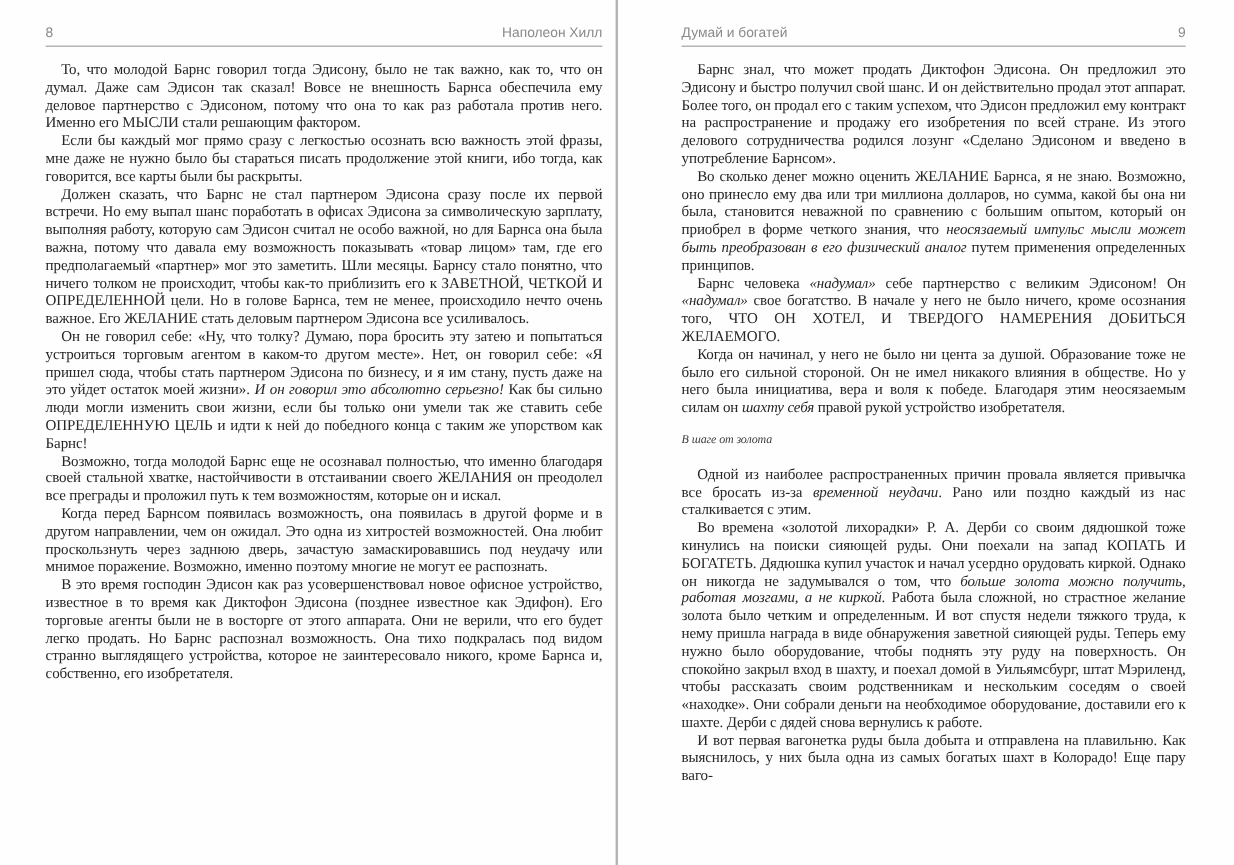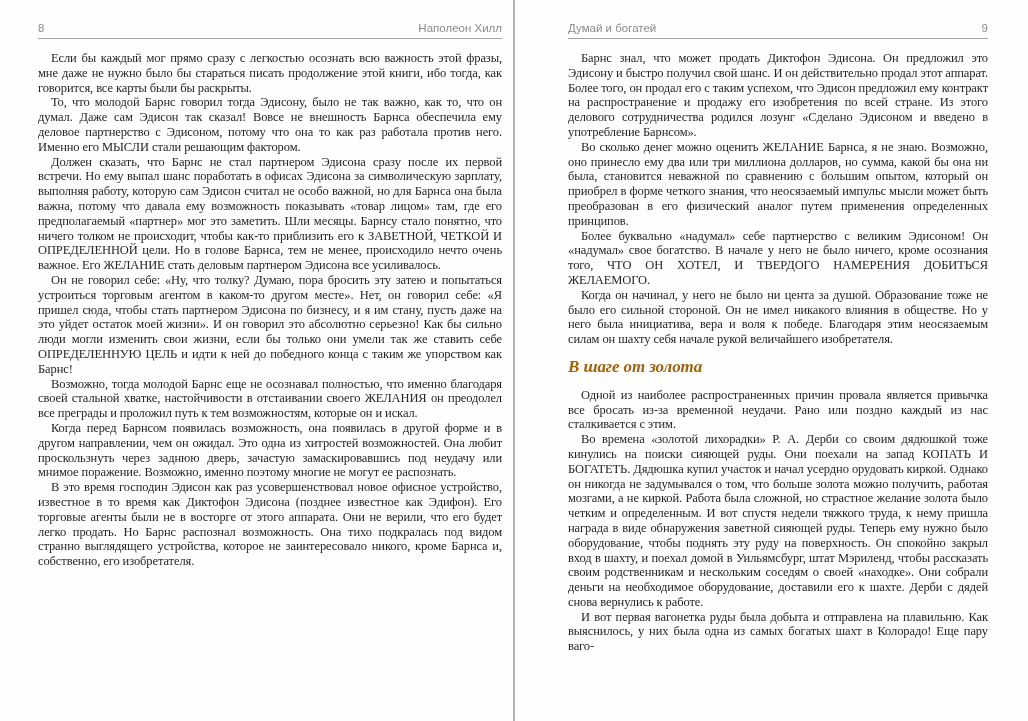--- a/index.html
+++ b/index.html
@@ -55,64 +55,64 @@
     color: #262626;
     text-align: justify;
     letter-spacing: -0.1px;
     -webkit-hyphens: auto;
     hyphens: auto;
   }
   .para {
     margin: 0;
     text-indent: 13px;
   }
-  .it { }
+  .it { font-style: italic; }
   .section-heading {
     margin: 13px 0 13px 0;
     font-family: "Liberation Serif", serif;
-    font-size: 17px;
-    font-weight: bold;
+    font-size: 10px;
+    font-weight: normal;
     font-style: italic;
-    color: #a16207;
+    color: #404040;
     text-indent: 0;
   }
 </style>
 </head>
 <body>
 
 <div class="page page-left">
   <div class="content">
     <div class="page-header">
       <span>8</span>
       <span>Наполеон Хилл</span>
     </div>
     <div class="body-text">
+        <p class="para"><span>То, что молодой Барнс говорил тогда Эдисону, было не так важно, как то, что он думал. Даже сам Эдисон так сказал! Вовсе не внешность Барнса обеспечила ему деловое партнерство с Эдисоном, потому что она то как раз работала против него. Именно его МЫСЛИ стали решающим фактором.</span></p>
         <p class="para"><span>Если бы каждый мог прямо сразу с легкостью осознать всю важность этой фразы, мне даже не нужно было бы стараться писать продолжение этой книги, ибо тогда, как говорится, все карты были бы раскрыты.</span></p>
-        <p class="para"><span>То, что молодой Барнс говорил тогда Эдисону, было не так важно, как то, что он думал. Даже сам Эдисон так сказал! Вовсе не внешность Барнса обеспечила ему деловое партнерство с Эдисоном, потому что она то как раз работала против него. Именно его МЫСЛИ стали решающим фактором.</span></p>
         <p class="para"><span>Должен сказать, что Барнс не стал партнером Эдисона сразу после их первой встречи. Но ему выпал шанс поработать в офисах Эдисона за символическую зарплату, выполняя работу, которую сам Эдисон считал не особо важной, но для Барнса она была важна, потому что давала ему возможность показывать «товар лицом» там, где его предполагаемый «партнер» мог это заметить. Шли месяцы. Барнсу стало понятно, что ничего толком не происходит, чтобы как-то приблизить его к ЗАВЕТНОЙ, ЧЕТКОЙ И ОПРЕДЕЛЕННОЙ цели. Но в голове Барнса, тем не менее, происходило нечто очень важное. Его ЖЕЛАНИЕ стать деловым партнером Эдисона все усиливалось.</span></p>
         <p class="para"><span>Он не говорил себе: «Ну, что толку? Думаю, пора бросить эту затею и попытаться устроиться торговым агентом в каком-то другом месте». Нет, он говорил себе: «Я пришел сюда, чтобы стать партнером Эдисона по бизнесу, и я им стану, пусть даже на это уйдет остаток моей жизни». </span><span class="it">И он говорил это абсолютно серьезно!</span><span> Как бы сильно люди могли изменить свои жизни, если бы только они умели так же ставить себе ОПРЕДЕЛЕННУЮ ЦЕЛЬ и идти к ней до победного конца с таким же упорством как Барнс!</span></p>
         <p class="para"><span>Возможно, тогда молодой Барнс еще не осознавал полностью, что именно благодаря своей стальной хватке, настойчивости в отстаивании своего ЖЕЛАНИЯ он преодолел все преграды и проложил путь к тем возможностям, которые он и искал.</span></p>
         <p class="para"><span>Когда перед Барнсом появилась возможность, она появилась в другой форме и в другом направлении, чем он ожидал. Это одна из хитростей возможностей. Она любит проскользнуть через заднюю дверь, зачастую замаскировавшись под неудачу или мнимое поражение. Возможно, именно поэтому многие не могут ее распознать.</span></p>
         <p class="para"><span>В это время господин Эдисон как раз усовершенствовал новое офисное устройство, известное в то время как Диктофон Эдисона (позднее известное как Эдифон). Его торговые агенты были не в восторге от этого аппарата. Они не верили, что его будет легко продать. Но Барнс распознал возможность. Она тихо подкралась под видом странно выглядящего устройства, которое не заинтересовало никого, кроме Барнса и, собственно, его изобретателя.</span></p>
       </div>
   </div>
 </div>
 
 <div class="gutter-divider"></div>
 
 <div class="page page-right">
   <div class="content">
     <div class="page-header">
       <span>Думай и богатей</span>
       <span>9</span>
     </div>
     <div class="body-text">
         <p class="para"><span>Барнс знал, что может продать Диктофон Эдисона. Он предложил это Эдисону и быстро получил свой шанс. И он действительно продал этот аппарат. Более того, он продал его с таким успехом, что Эдисон предложил ему контракт на распространение и продажу его изобретения по всей стране. Из этого делового сотрудничества родился лозунг «Сделано Эдисоном и введено в употребление Барнсом».</span></p>
         <p class="para"><span>Во сколько денег можно оценить ЖЕЛАНИЕ Барнса, я не знаю. Возможно, оно принесло ему два или три миллиона долларов, но сумма, какой бы она ни была, становится неважной по сравнению с большим опытом, который он приобрел в форме четкого знания, что </span><span class="it">неосязаемый импульс мысли может быть преобразован в его физический аналог</span><span> путем применения определенных принципов.</span></p>
-        <p class="para"><span>Более буквально </span><span class="it">«надумал»</span><span> себе партнерство с великим Эдисоном! Он </span><span class="it">«надумал»</span><span> свое богатство. В начале у него не было ничего, кроме осознания того, ЧТО ОН ХОТЕЛ, И ТВЕРДОГО НАМЕРЕНИЯ ДОБИТЬСЯ ЖЕЛАЕМОГО.</span></p>
-        <p class="para"><span>Когда он начинал, у него не было ни цента за душой. Образование тоже не было его сильной стороной. Он не имел никакого влияния в обществе. Но у него была инициатива, вера и воля к победе. Благодаря этим неосязаемым силам он </span><span class="it">шахту себя</span><span> начале рукой величайшего изобретателя.</span></p>
+        <p class="para"><span>Барнс человека </span><span class="it">«надумал»</span><span> себе партнерство с великим Эдисоном! Он </span><span class="it">«надумал»</span><span> свое богатство. В начале у него не было ничего, кроме осознания того, ЧТО ОН ХОТЕЛ, И ТВЕРДОГО НАМЕРЕНИЯ ДОБИТЬСЯ ЖЕЛАЕМОГО.</span></p>
+        <p class="para"><span>Когда он начинал, у него не было ни цента за душой. Образование тоже не было его сильной стороной. Он не имел никакого влияния в обществе. Но у него была инициатива, вера и воля к победе. Благодаря этим неосязаемым силам он </span><span class="it">шахту себя</span><span> правой рукой устройство изобретателя.</span></p>
         <h2 class="section-heading">В шаге от золота</h2>
         <p class="para"><span>Одной из наиболее распространенных причин провала является привычка все бросать из-за </span><span class="it">временной неудачи</span><span>. Рано или поздно каждый из нас сталкивается с этим.</span></p>
         <p class="para"><span>Во времена «золотой лихорадки» Р. А. Дерби со своим дядюшкой тоже кинулись на поиски сияющей руды. Они поехали на запад КОПАТЬ И БОГАТЕТЬ. Дядюшка купил участок и начал усердно орудовать киркой. Однако он никогда не задумывался о том, что </span><span class="it">больше золота можно получить, работая мозгами, а не киркой</span><span>. Работа была сложной, но страстное желание золота было четким и определенным. И вот спустя недели тяжкого труда, к нему пришла награда в виде обнаружения заветной сияющей руды. Теперь ему нужно было оборудование, чтобы поднять эту руду на поверхность. Он спокойно закрыл вход в шахту, и поехал домой в Уильямсбург, штат Мэриленд, чтобы рассказать своим родственникам и нескольким соседям о своей «находке». Они собрали деньги на необходимое оборудование, доставили его к шахте. Дерби с дядей снова вернулись к работе.</span></p>
         <p class="para"><span>И вот первая вагонетка руды была добыта и отправлена на плавильню. Как выяснилось, у них была одна из самых богатых шахт в Колорадо! Еще пару ваго-</span></p>
       </div>
   </div>
 </div>
 
 </body></html>

